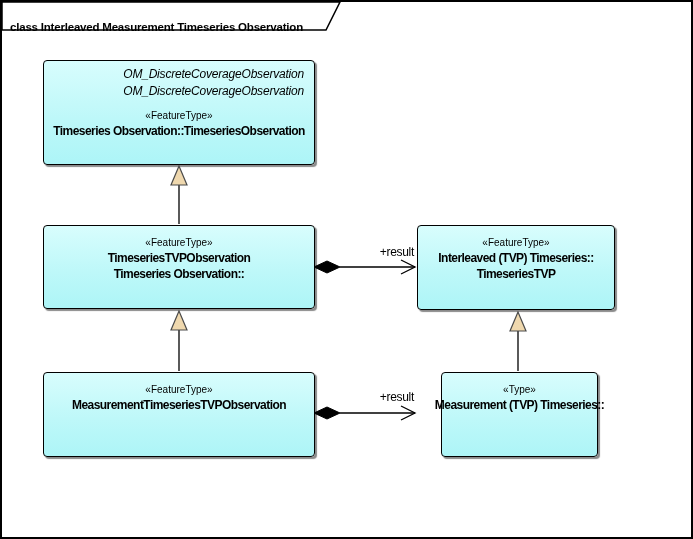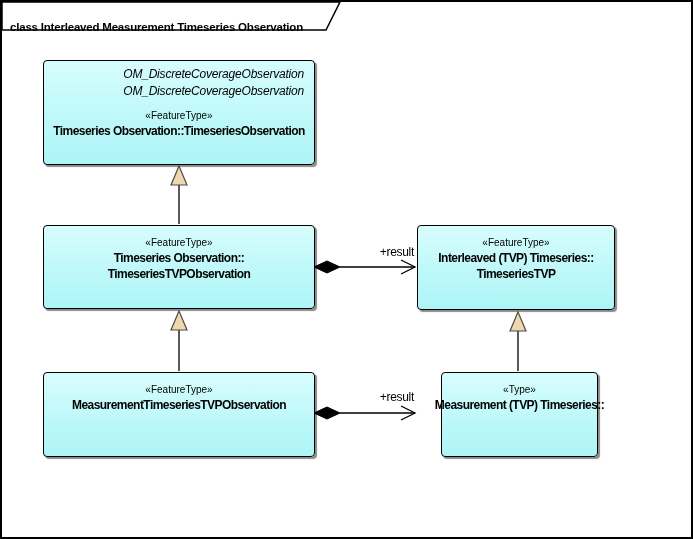--- a/index.html
+++ b/index.html
@@ -86,22 +86,22 @@
   <div class="uml-box box-ts-obs">
     <div class="parent-line">OM_DiscreteCoverageObservation</div>
     <div class="parent-line">OM_DiscreteCoverageObservation</div>
     <div class="spacer8"></div>
     <div class="stereotype">«FeatureType»</div>
     <div class="class-name">Timeseries Observation::TimeseriesObservation</div>
   </div>
 
   <div class="uml-box box-tvp-obs">
     <div class="stereotype">«FeatureType»</div>
+    <div class="class-name">TimeseriesTVPObservation</div>
     <div class="class-name">Timeseries Observation::</div>
-    <div class="class-name">TimeseriesTVPObservation</div>
   </div>
 
   <div class="uml-box box-meas-obs">
     <div class="stereotype">«FeatureType»</div>
     <div class="class-name">MeasurementTimeseriesTVPObservation</div>
   </div>
 
   <div class="uml-box box-ts-tvp">
     <div class="stereotype">«FeatureType»</div>
     <div class="class-name">Interleaved (TVP) Timeseries::</div>

